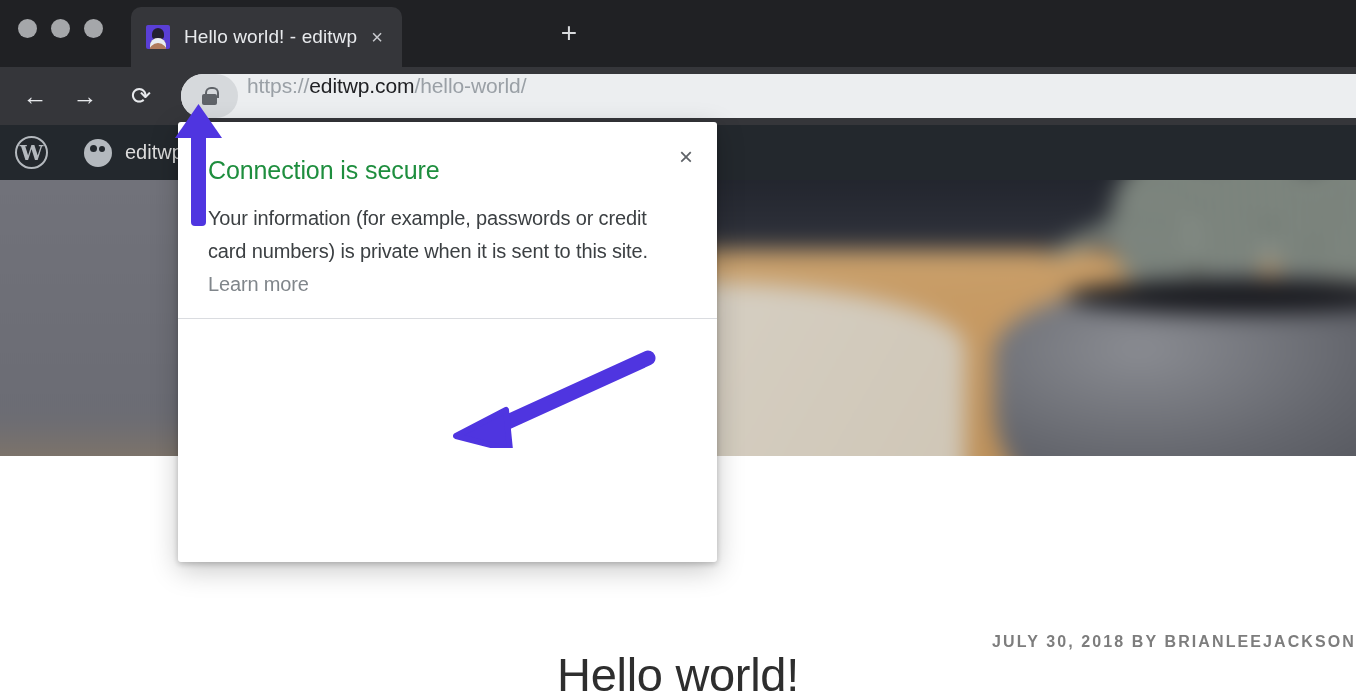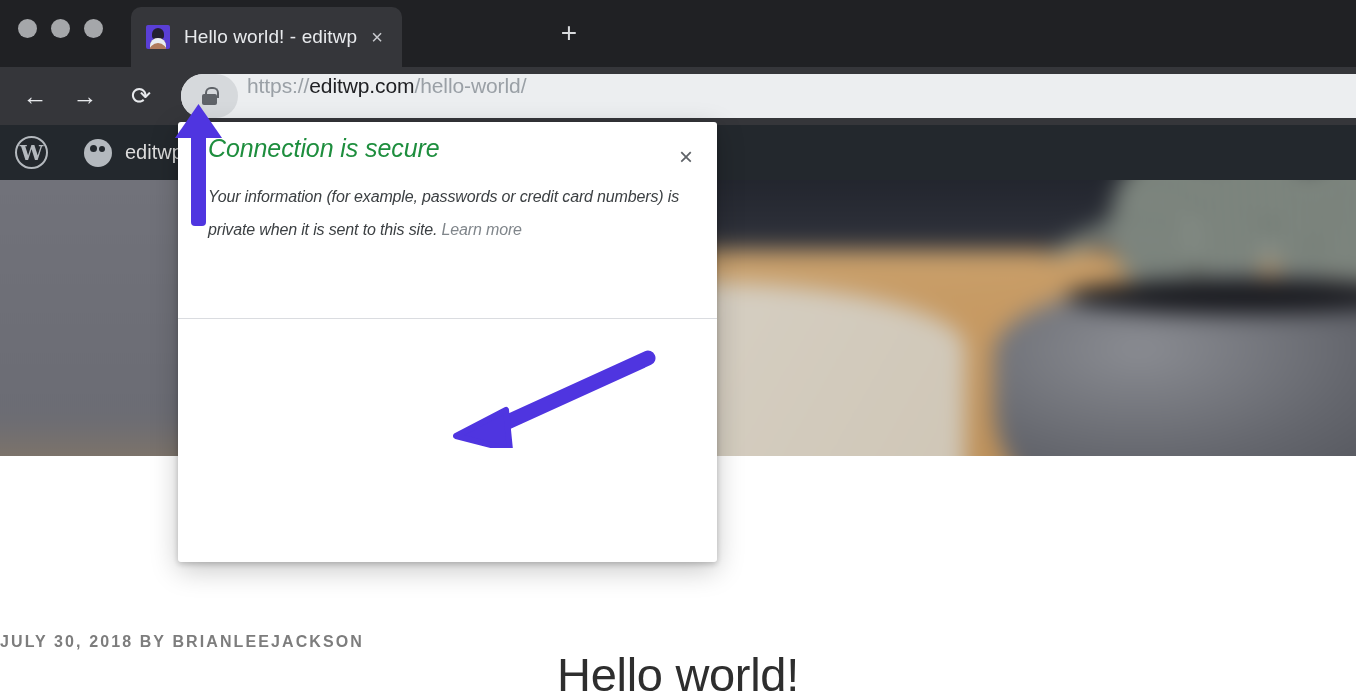--- a/index.html
+++ b/index.html
@@ -144,42 +144,42 @@
   .h-leaf { position: absolute; background: repeating-linear-gradient(72deg,#f2f4f1 0 4px,#1d2a20 4px 9px);
     border-radius: 60% 40% 60% 40%; }
   .h-leaf.a { left: 80%; top: 2%; width: 8%; height: 40%; transform: rotate(-8deg); }
   .h-leaf.b { left: 86%; top: -6%; width: 7%; height: 48%; transform: rotate(14deg); }
   .h-leaf.c { left: 92%; top: 0%; width: 7%; height: 42%; transform: rotate(30deg); }
   .h-leaf.d { left: 75%; top: 16%; width: 18%; height: 6%; transform: rotate(-22deg); border-radius: 50%; }
   .h-leaf.e { left: 88%; top: 22%; width: 13%; height: 6%; transform: rotate(18deg); border-radius: 50%; }
   .h-leaf.f { left: 95%; top: 12%; width: 6%; height: 30%; transform: rotate(46deg); }
 
   .post-meta {
-    position: absolute; left: 0; top: 508px; width: 1356px; text-align: left;
+    position: absolute; left: 0; top: 508px; width: 1356px; text-align: right;
     font-size: 16px; font-weight: bold; letter-spacing: 2.1px; color: #7d7d7d;
   }
   .post-title {
     position: absolute; left: 0; top: 522px; width: 1356px; text-align: center;
     font-size: 47px; color: #2e2e2e; font-weight: normal; letter-spacing: -.3px;
   }
 
   
   .popup {
     position: absolute; left: 178px; top: 122px; width: 539px; height: 440px;
     background: #ffffff; border-radius: 3px;
     box-shadow: 0 2px 6px rgba(0,0,0,.22), 0 8px 28px rgba(0,0,0,.22);
   }
   .popup-close {
     position: absolute; right: 14px; top: 18px; width: 34px; height: 34px;
     color: #5f6368; font-size: 24px; line-height: 34px; text-align: center;
   }
-  .popup-head { padding: 12px 34px 0 30px; font-style: italic; }
+  .popup-head { padding: 34px 34px 0 30px; }
   .popup-title { font-size: 25px; color: #1e8e3e; font-weight: normal; letter-spacing: -.1px; }
   .popup-body {
-    margin-top: 17px; font-size: 16px; line-height: 33px; color: #3c4043; letter-spacing: -.15px;
+    margin-top: 17px; font-size: 20px; line-height: 33px; color: #3c4043; letter-spacing: -.15px;
   }
   .popup-body .learn { color: #80868b; }
   .popup-sep { position: absolute; left: 0; top: 196px; width: 539px; height: 1px; background: #dadce0; }
 
   .menu { position: absolute; left: 0; top: 197px; width: 539px; }
   .menu-row { height: 72px; display: flex; align-items: center; background: #fff; }
   .menu-row.hl { background: #ebebeb; }
   .menu-icon { width: 30px; height: 30px; margin-left: 27px; flex: 0 0 auto; position: relative; }
   .menu-text { margin-left: 22px; font-size: 22px; color: #3c4043; letter-spacing: -.2px; }
   .menu-text .sub { color: #80868b; }

